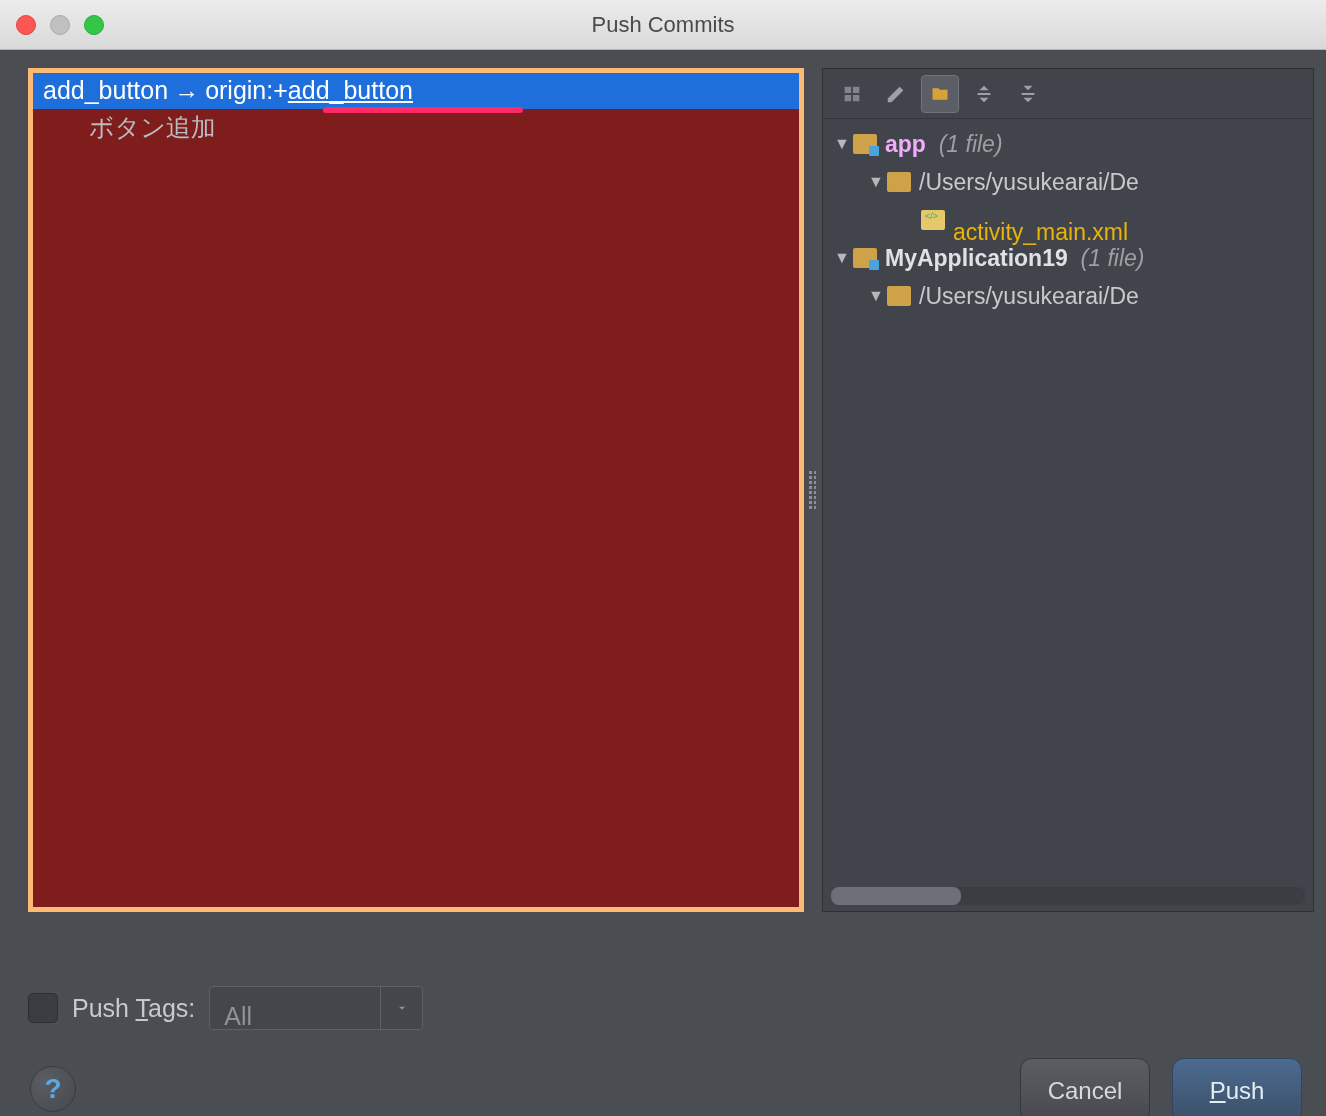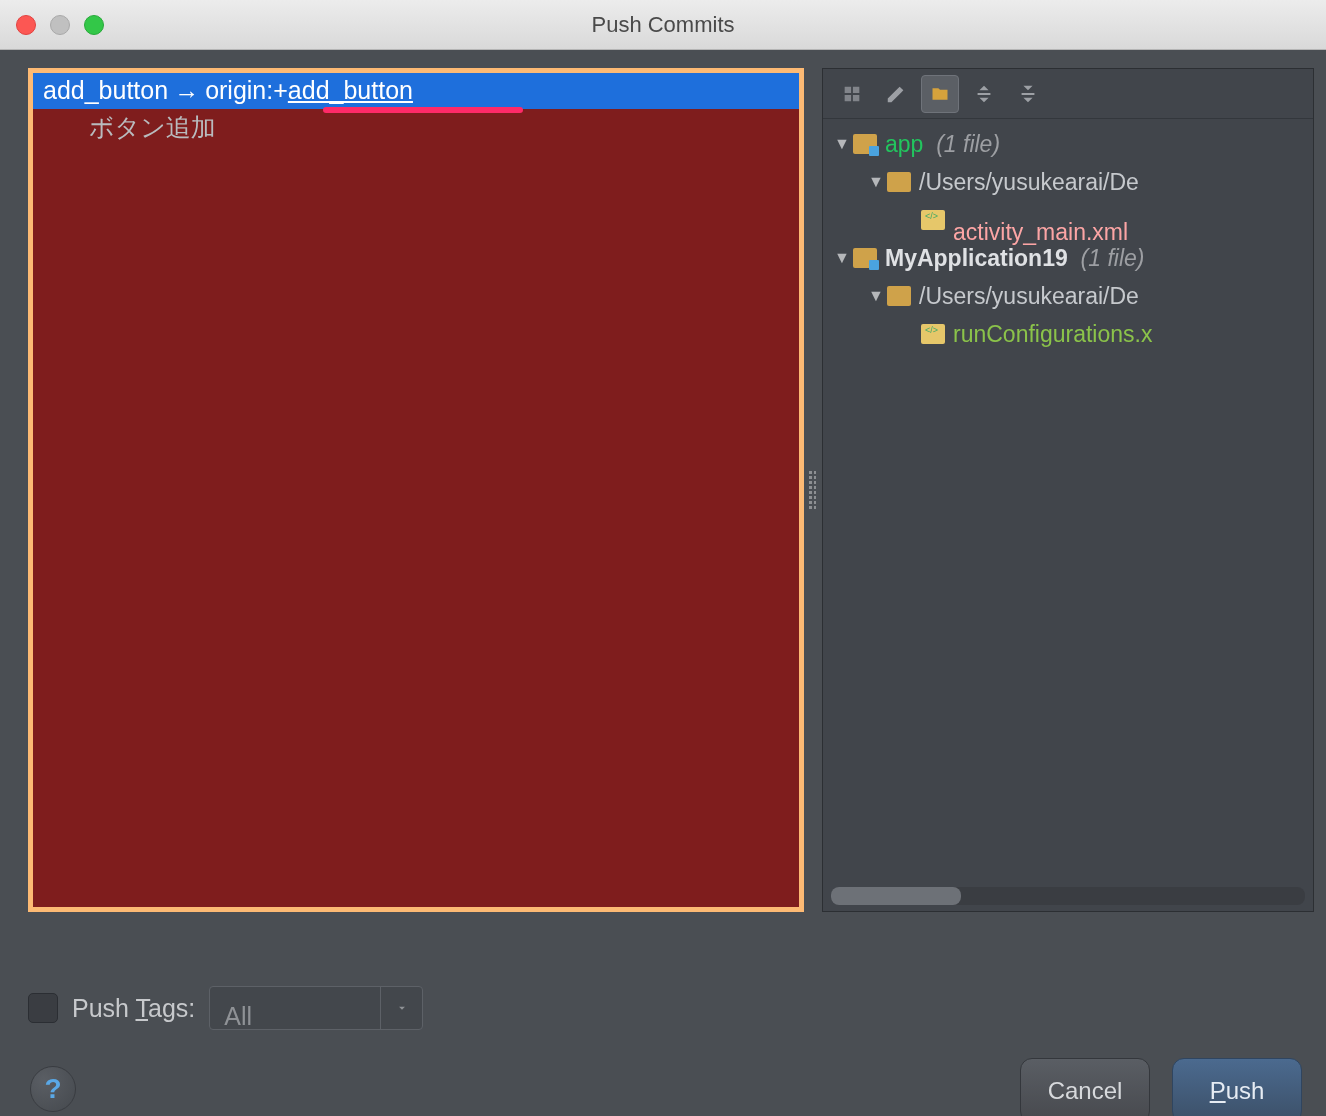--- a/index.html
+++ b/index.html
@@ -98,21 +98,21 @@
   .tool-btn.active { background:#5b5f65; border:1px solid #6f737a; color:#d6a23c; }
   .tree { flex:1; overflow:hidden; padding:6px 0; font-size:23px; color:#c6c9cd; white-space:nowrap;}
   .tree-row { display:flex; align-items:center; height:38px; }
   .disclose { width:22px; text-align:center; color:#b5b7ba; font-size:16px; user-select:none;}
   .folder-icon, .file-icon { width:24px; height:20px; margin-right:8px; display:inline-block; position:relative;}
   .folder-icon { background:#cfa24a; border-radius:2px; }
   .folder-icon.blue-tag::after{content:"";position:absolute;right:-2px;bottom:-2px;width:10px;height:10px;background:#4aa3df;border-radius:1px;}
   .file-icon { background:#e6c76a; border-radius:2px; }
   .file-icon::before{content:"</>";position:absolute;left:4px;top:1px;font-size:9px;color:#4a6;}
   .muted { color:#9d9fa3; font-style:italic;}
-  .file-mod { color:#fca5a5;margin-top:24px; }
+  .file-mod { color:#eab308;margin-top:24px; }
   .file-new { color:#8bc34a; }
   .hscrollbar{height:18px;margin:4px 8px 6px 8px;background:#3a3d42;border-radius:8px;position:relative;}
   .hscrollbar .thumb{position:absolute;left:0;top:0;height:100%;width:130px;background:#6d7177;border-radius:8px;}
   .hint {
     position:absolute;
     top: 876px; left:28px; right:22px;
     text-align:right;
     color:#9ea1a5;
     font-size:22px;
   }
@@ -217,21 +217,21 @@
           <svg width="22" height="22" viewBox="0 0 24 24">
               <path fill="currentColor" d="M7 3h10l-5 5zM5 11h14v2H5zM12 21l-5-5h10z"></path>
             </svg>
         </div>
       </div>
 
       <div class="tree">
         <div class="tree-row" style="padding-left:8px">
           <span class="disclose">▼</span>
           <span class="folder-icon blue-tag"></span>
-          <span style="font-weight:normal;color:#22c55e">app</span>
+          <span style="font-weight:bold;color:#f0abfc">app</span>
           <span>&nbsp;&nbsp;</span>
           <span class="muted">(1 file)</span>
         </div>
         <div class="tree-row" style="padding-left:42px">
           <span class="disclose">▼</span>
           <span class="folder-icon"></span>
           <span>/Users/yusukearai/De</span>
         </div>
         <div class="tree-row" style="padding-left:98px">
           <span class="file-icon"></span>
@@ -242,24 +242,20 @@
           <span class="disclose">▼</span>
           <span class="folder-icon blue-tag"></span>
           <span style="font-weight:bold;color:#dfe1e4">MyApplication19</span>
           <span>&nbsp;&nbsp;</span>
           <span class="muted">(1 file)</span>
         </div>
         <div class="tree-row" style="padding-left:42px">
           <span class="disclose">▼</span>
           <span class="folder-icon"></span>
           <span>/Users/yusukearai/De</span>
-        </div>
-        <div class="tree-row" style="padding-left:98px">
-          <span class="file-icon"></span>
-          <span class="file-new">runConfigurations.x</span>
         </div>
       </div>
       <div class="hscrollbar">
         <div class="thumb"></div>
       </div>
     </div>
   </div>
 
 
   <div class="push-tags-row">

